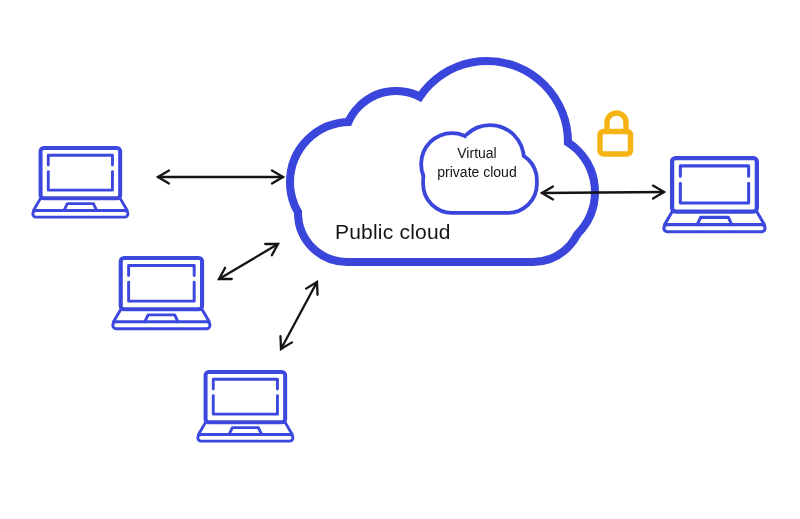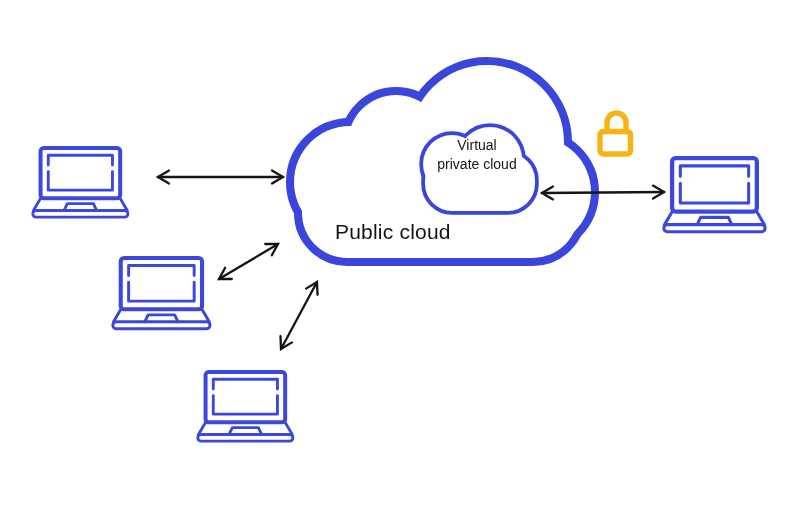--- a/index.html
+++ b/index.html
@@ -26,21 +26,21 @@
   .lt{fill:none;stroke:var(--c-laptop,#3C48DD);stroke-width:4.3;stroke-linejoin:round;stroke-linecap:round;}
   .lt.thin{stroke-width:3.1;}
   .arrow{stroke:var(--c-ink,#141414);stroke-width:2.3;stroke-linecap:round;fill:none;}
   .lock{fill:none;stroke:var(--c-lock,#F5B414);stroke-width:5.4;stroke-linejoin:round;stroke-linecap:round;}
   .lbl{position:absolute;color:var(--c-ink,#141414);}
   .lbl-public{
     left:335px;top:220px;
     font-size:21px;font-weight:500;letter-spacing:.2px;text-align:center;
   }
   .lbl-vpc{
-    left:437px;top:136px;width:80px;
+    left:437px;top:144px;width:80px;
     text-align:center;font-size:14px;line-height:19px;font-weight:400;
   }
 </style>
 </head>
 <body>
 
 <div class="canvas">
   <svg width="800" height="519" viewBox="0 0 800 519">
     <defs>
       <g id="laptop-shape">

